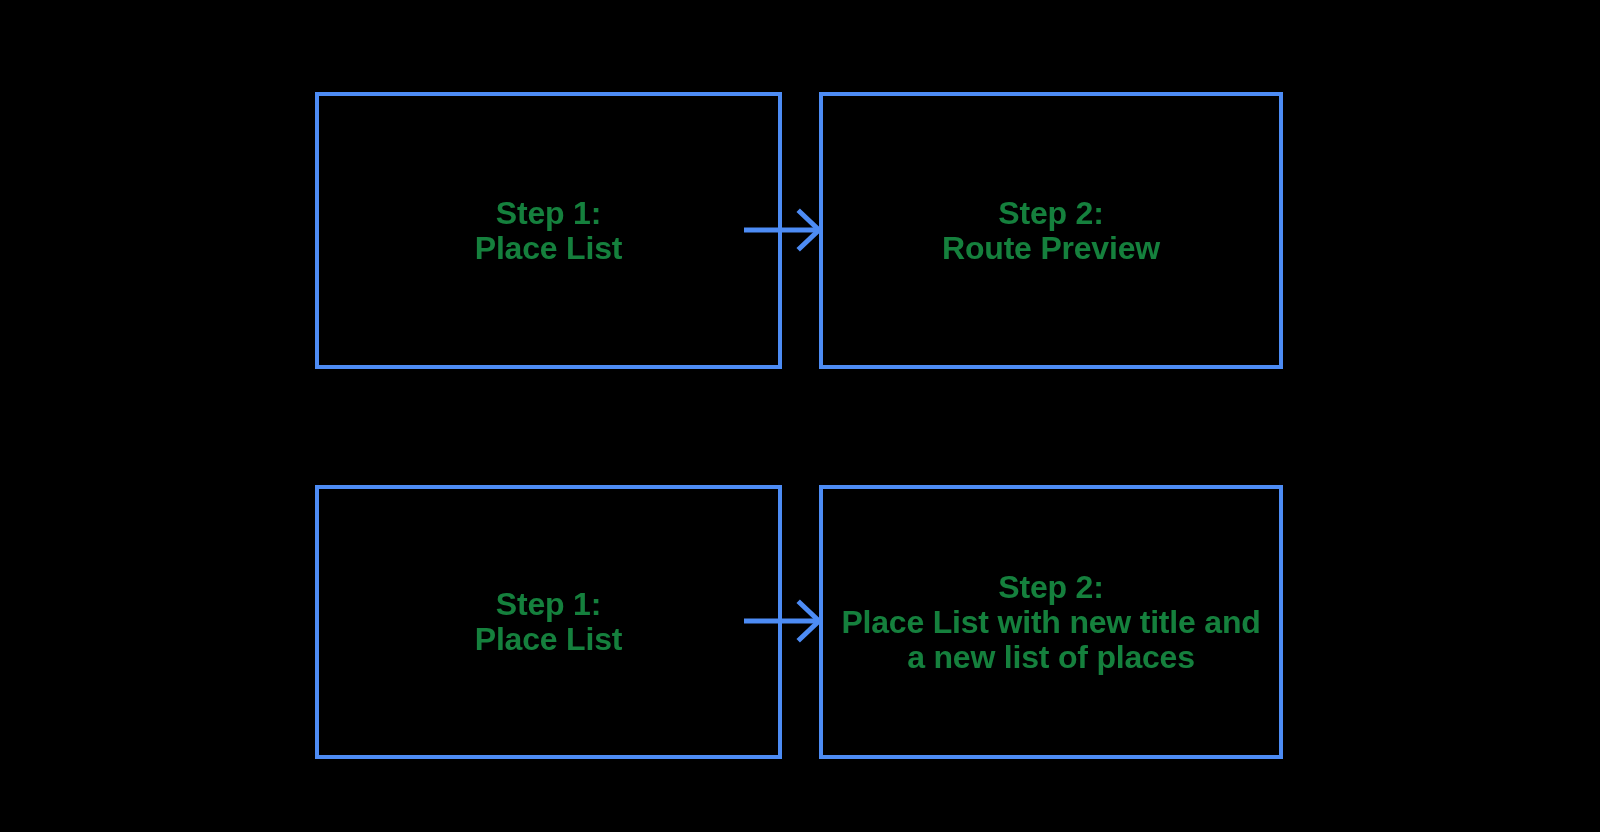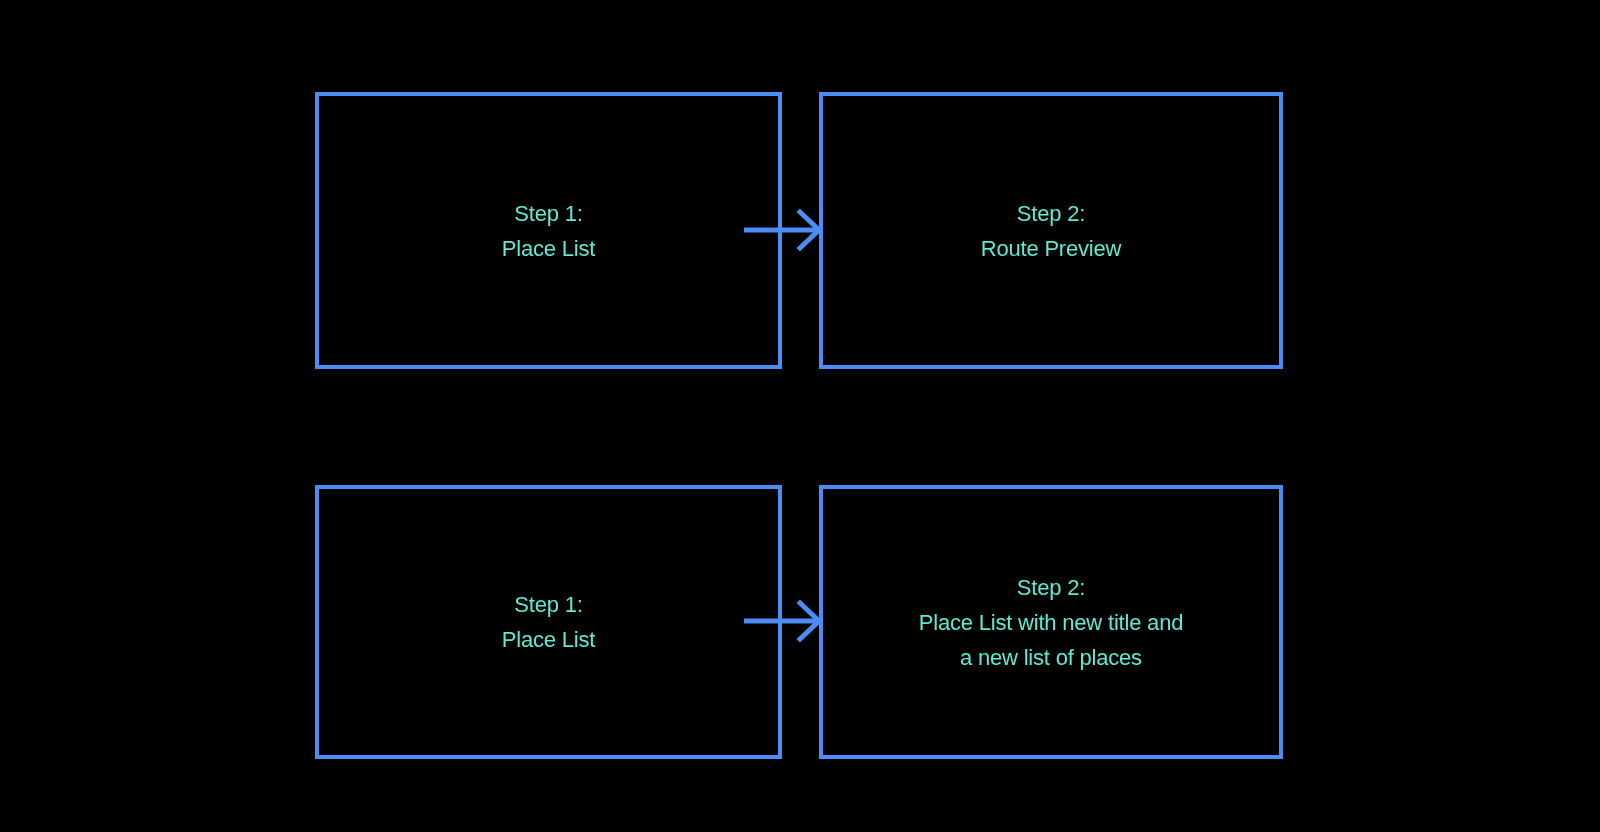--- a/index.html
+++ b/index.html
@@ -46,23 +46,23 @@
   }
 
   .flow-row.row-1 .step-box { height: 277px; top: 0; }
   .flow-row.row-2 .step-box { height: 274px; top: 0; }
 
   .step-box.box-left  { left: 315px; width: 467px; }
   .flow-row.row-1 .step-box.box-right { left: 819px; width: 464px; }
   .flow-row.row-2 .step-box.box-right { left: 819px; width: 464px; }
 
   .step-label {
-    color: #5eead4;
-    font-size: 22px;
-    font-weight: normal;
+    color: #15803d;
+    font-size: 32px;
+    font-weight: bold;
     line-height: 35px;
     letter-spacing: -0.2px;
     white-space: pre-line;
     padding: 0 8px;
   }
 
   
   .connector-arrow {
     position: absolute;
     pointer-events: none;

